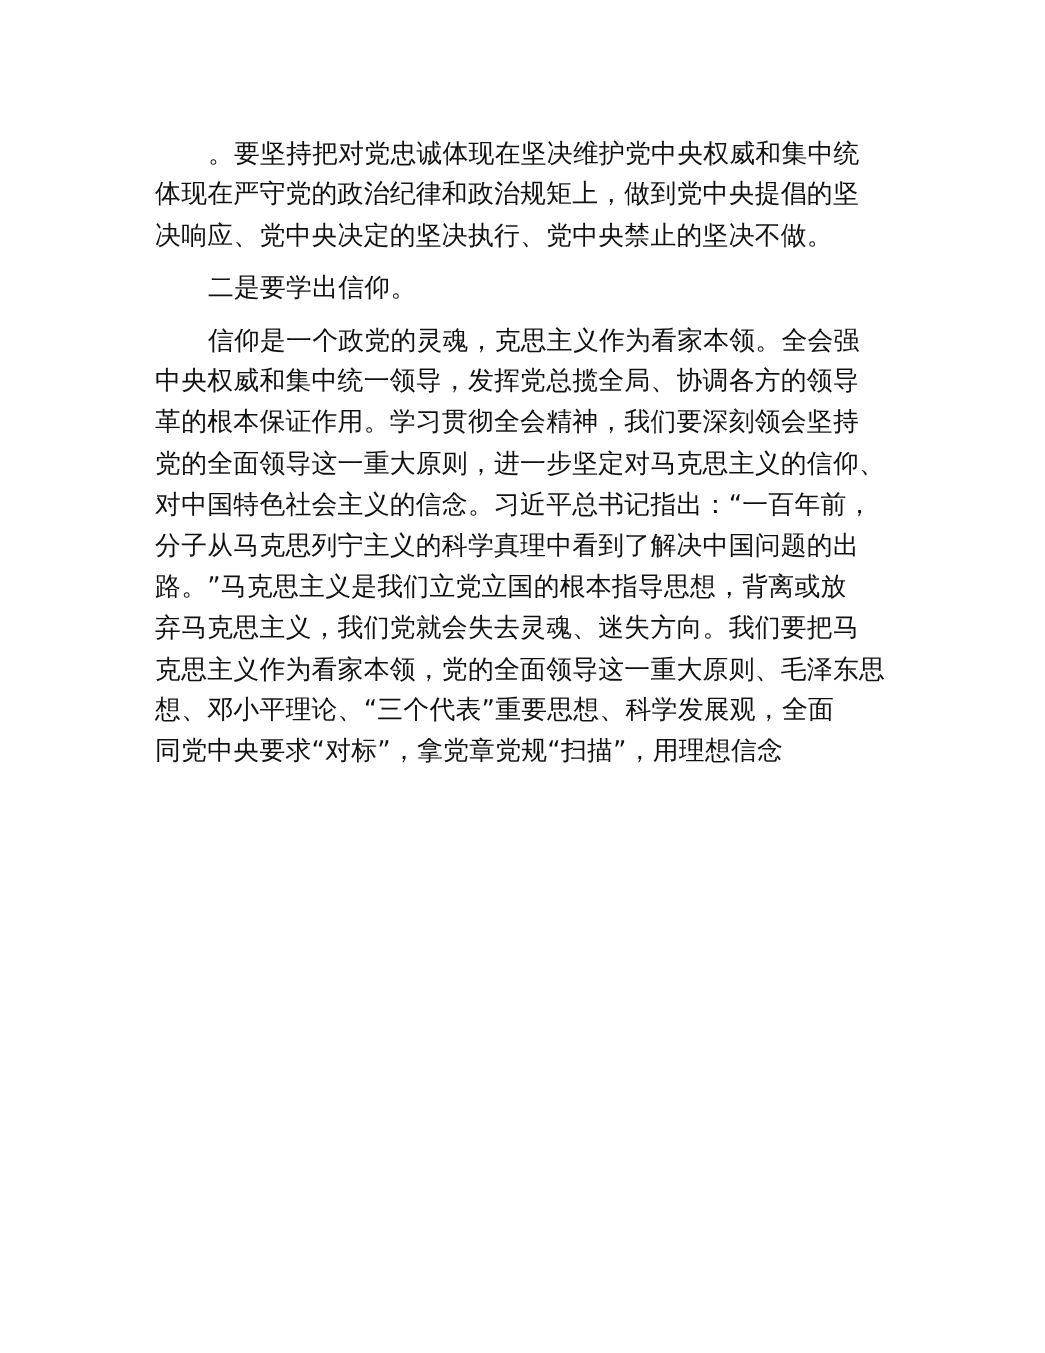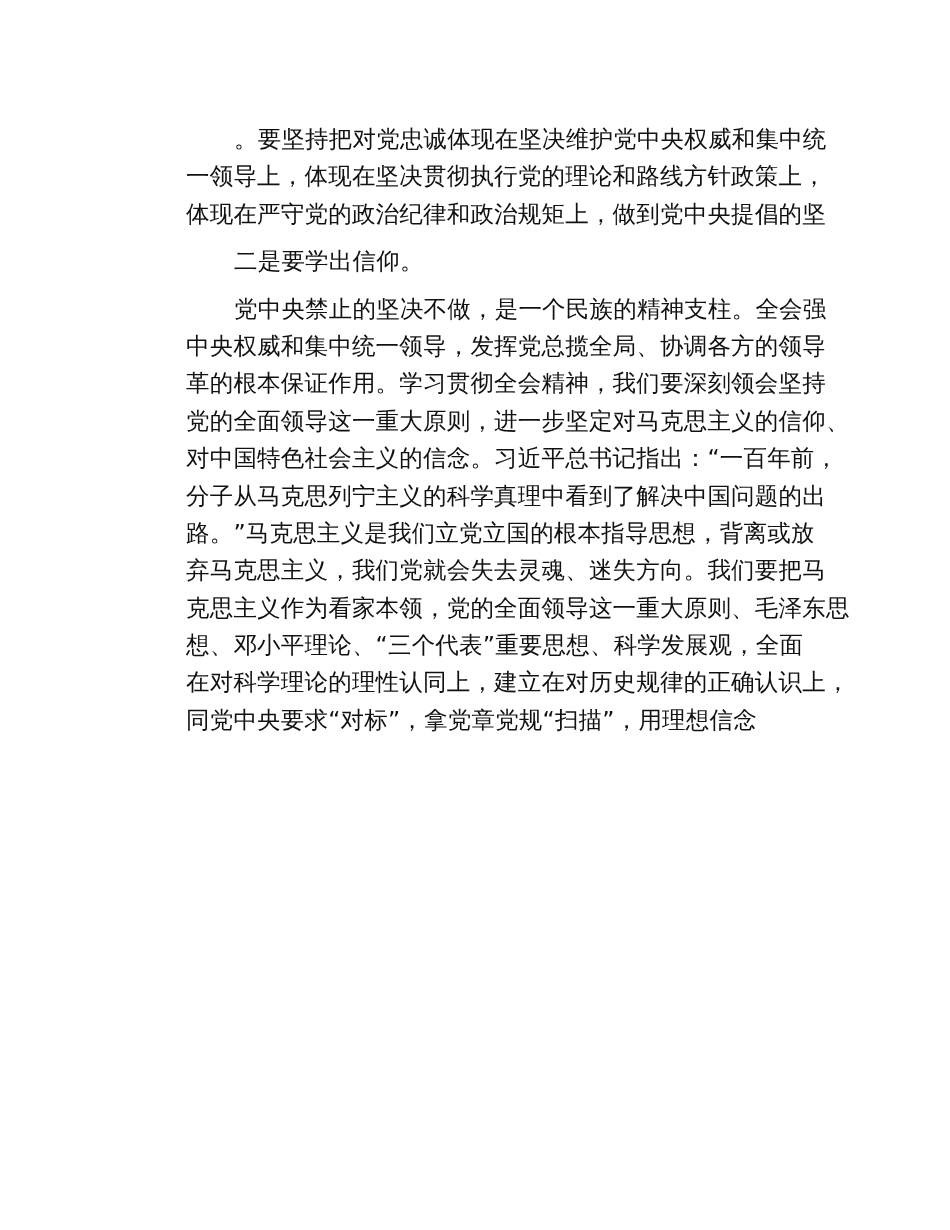--- a/index.html
+++ b/index.html
@@ -13,21 +13,20 @@
       position: relative;
       overflow: hidden;
       font-family: "DejaVu Sans", "Liberation Sans", sans-serif;
       color: #111111;
     }
     .page {
       position: absolute;
       left: 141px;
       top: 121px;
       width: 700px;
-      margin-left: 45px;
     }
     .line {
       height: 37.4px;
       line-height: 37.4px;
       font-size: 23.5px;
       white-space: nowrap;
       letter-spacing: 0.2px;
     }
     .indent {
       padding-left: 48px;
@@ -36,40 +35,39 @@
       height: 10px;
     }
   </style>
 </head>
 <body>
 
 <div class="page">
 
   <div>
     <div class="line indent">。要坚持把对党忠诚体现在坚决维护党中央权威和集中统</div>
-    <div class="line">一领导上，体现在坚决贯彻执行党的理论和路线方针政策上，</div>
     <div class="line">体现在严守党的政治纪律和政治规矩上，做到党中央提倡的坚</div>
+    <div class="line">决响应、党中央决定的坚决执行、党中央禁止的坚决不做。</div>
   </div>
 
   <div class="gap"></div>
 
   <div>
     <div class="line indent">二是要学出信仰。</div>
   </div>
 
   <div class="gap"></div>
 
   <div>
-    <div class="line indent">党中央禁止的坚决不做，是一个民族的精神支柱。全会强</div>
+    <div class="line indent">信仰是一个政党的灵魂，克思主义作为看家本领。全会强</div>
     <div class="line">中央权威和集中统一领导，发挥党总揽全局、协调各方的领导</div>
     <div class="line">革的根本保证作用。学习贯彻全会精神，我们要深刻领会坚持</div>
     <div class="line">党的全面领导这一重大原则，进一步坚定对马克思主义的信仰、</div>
     <div class="line">对中国特色社会主义的信念。习近平总书记指出：“一百年前，</div>
     <div class="line">分子从马克思列宁主义的科学真理中看到了解决中国问题的出</div>
     <div class="line">路。”马克思主义是我们立党立国的根本指导思想，背离或放</div>
     <div class="line">弃马克思主义，我们党就会失去灵魂、迷失方向。我们要把马</div>
     <div class="line">克思主义作为看家本领，党的全面领导这一重大原则、毛泽东思</div>
     <div class="line">想、邓小平理论、“三个代表”重要思想、科学发展观，全面</div>
-    <div class="line">在对科学理论的理性认同上，建立在对历史规律的正确认识上，</div>
     <div class="line">同党中央要求“对标”，拿党章党规“扫描”，用理想信念</div>
   </div>
 
 </div>
 
 </body></html>

